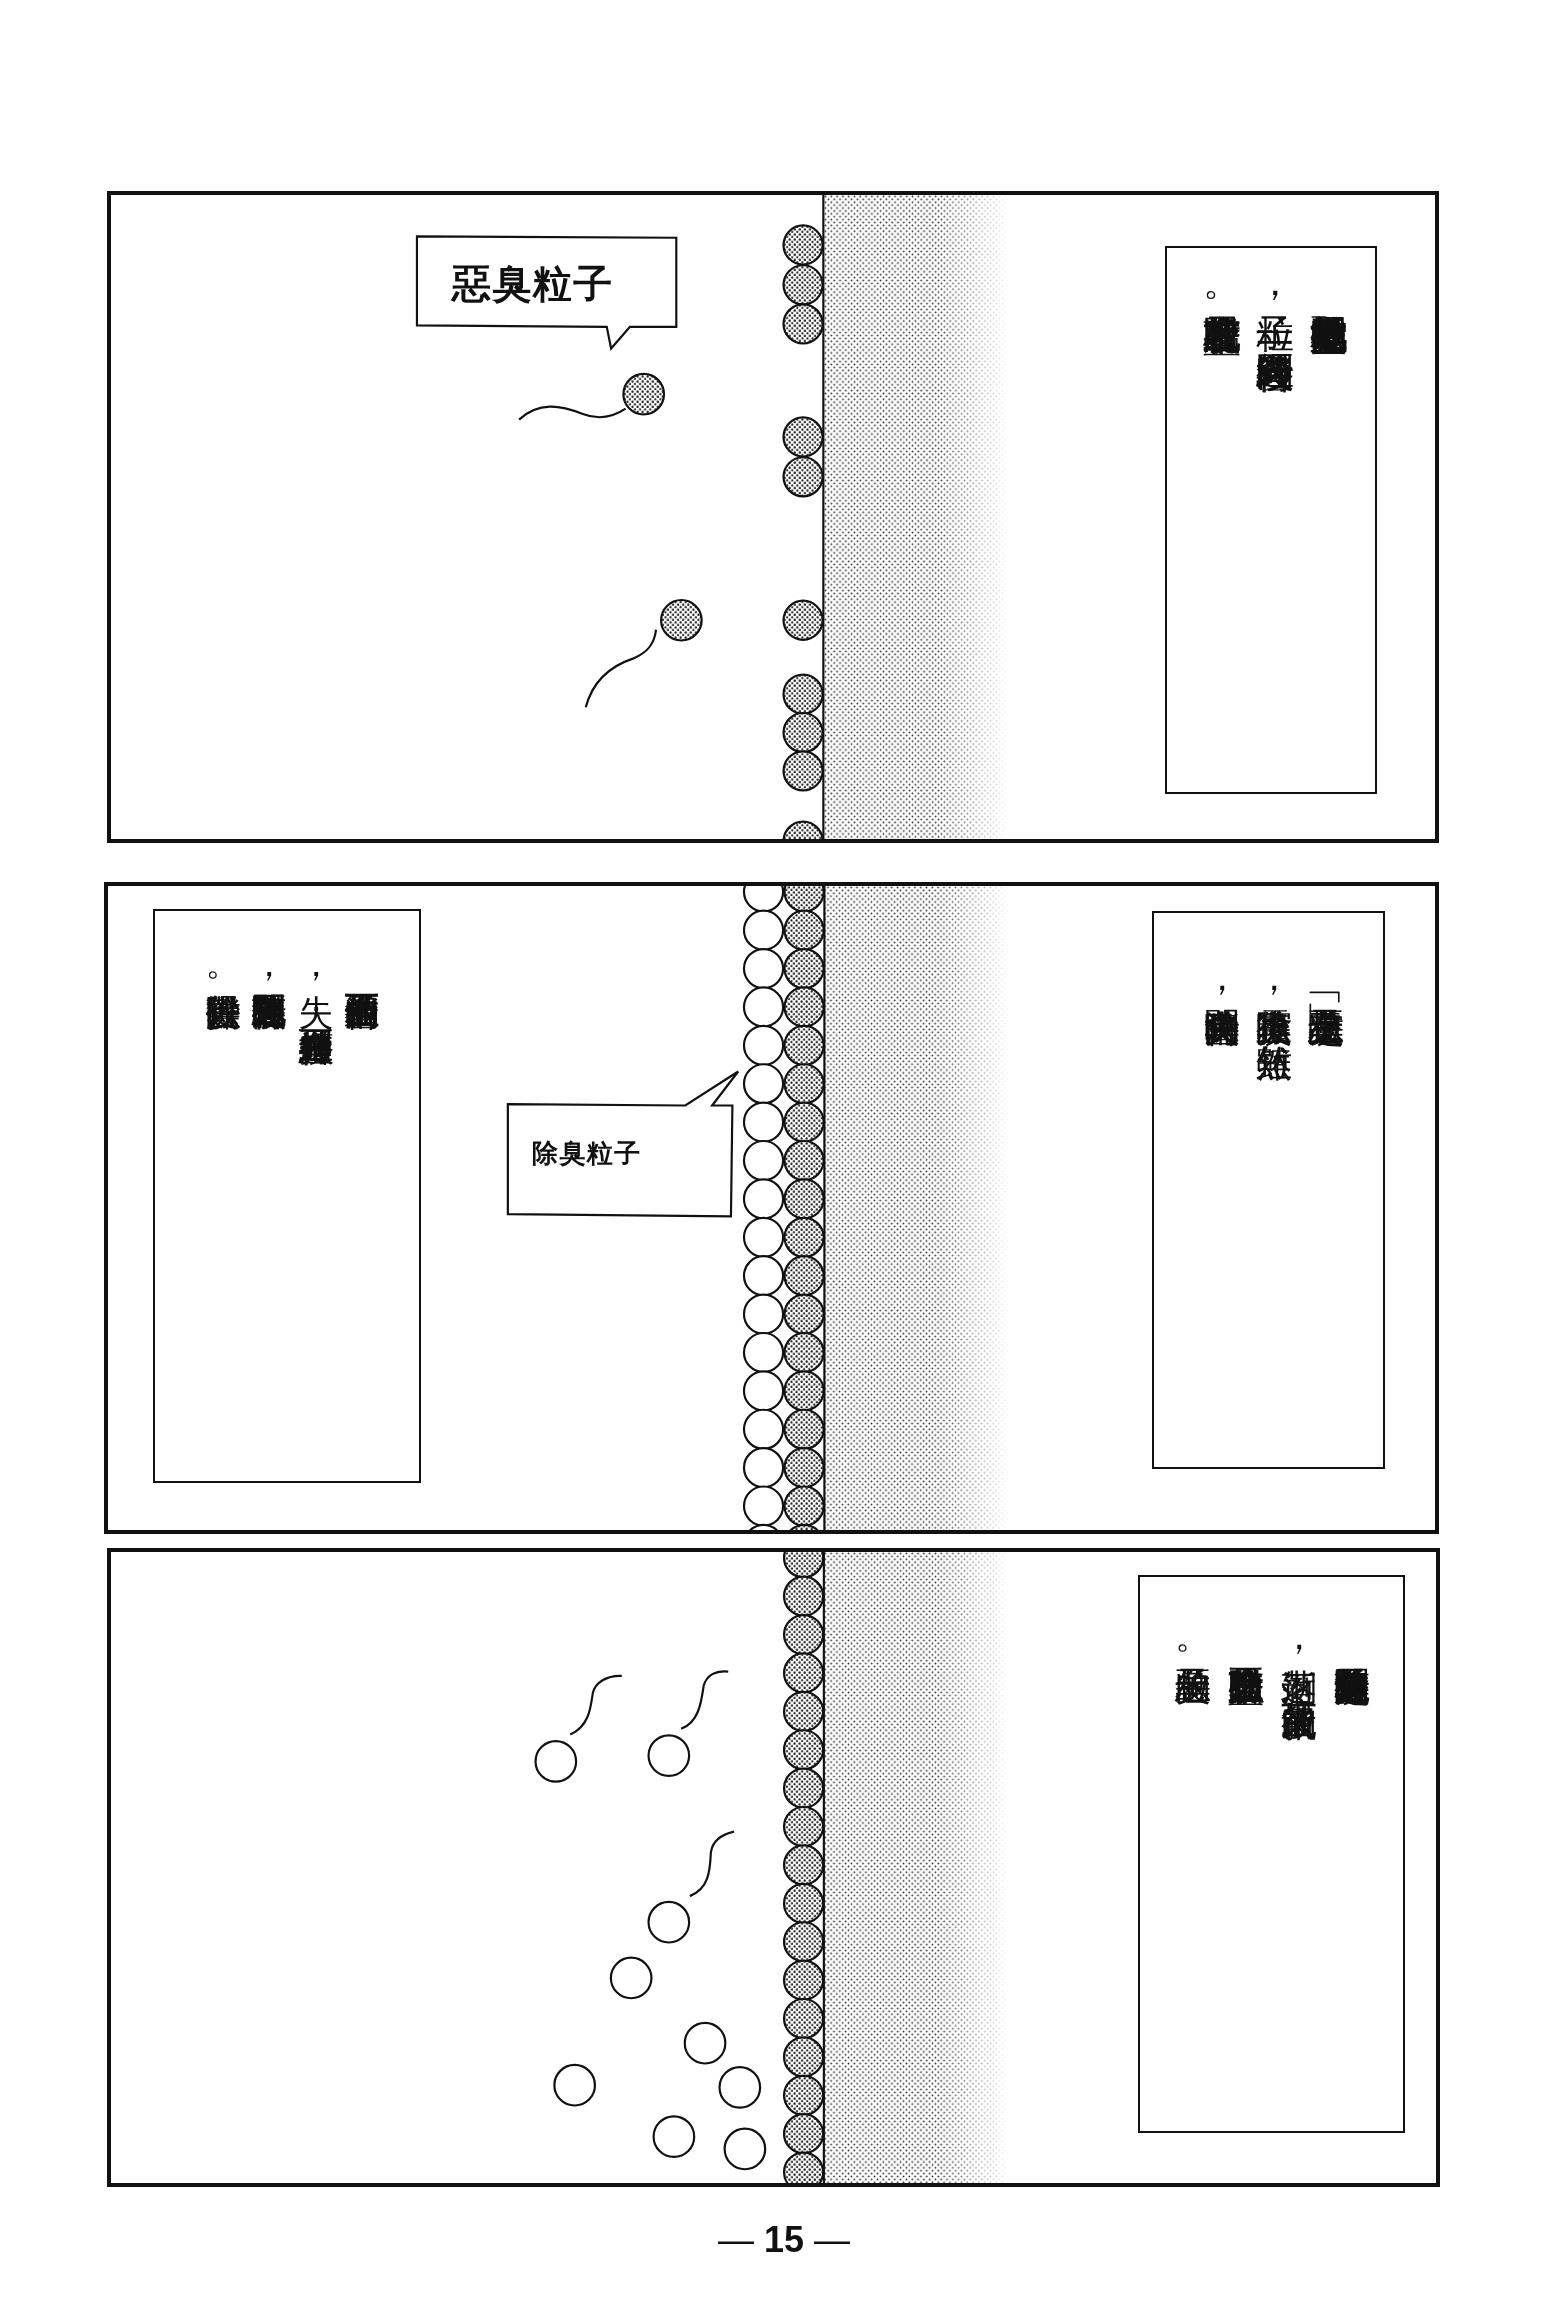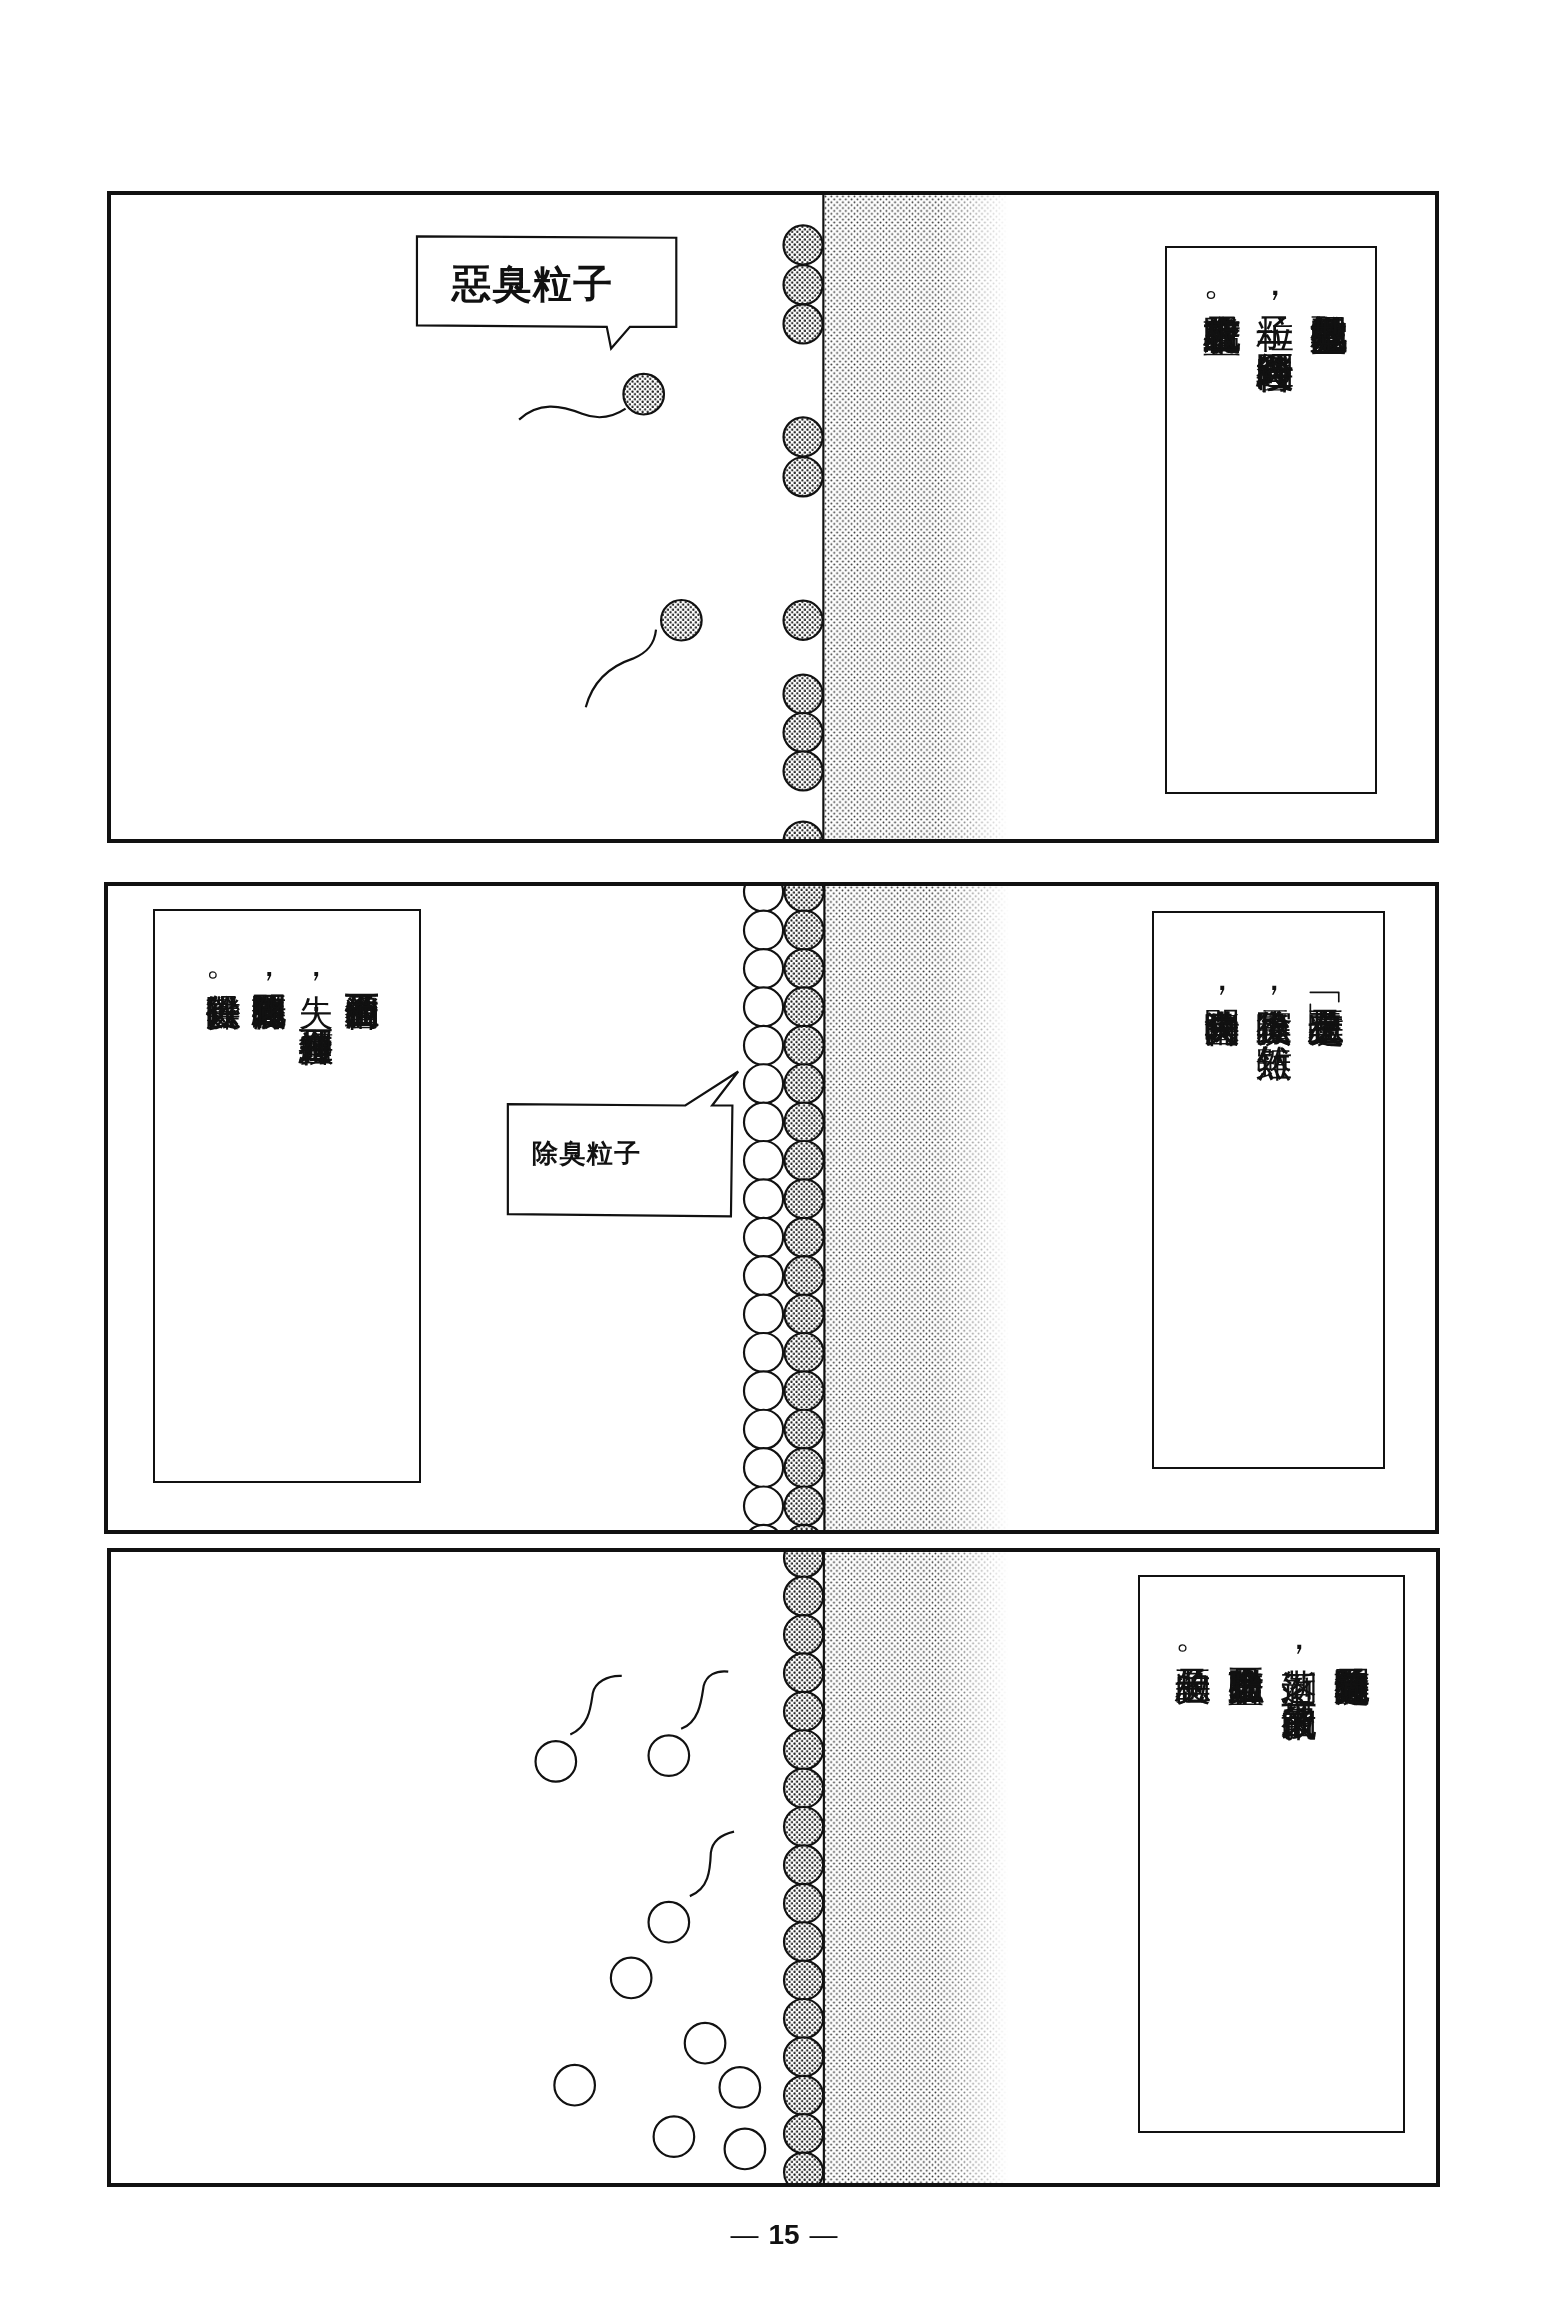--- a/index.html
+++ b/index.html
@@ -42,21 +42,21 @@
     color: #111111;
     white-space: nowrap;
     letter-spacing: 1.4px;
   }
   .page-number {
     position: absolute;
     left: 0; width: 1568px;
     top: 2219px;
     text-align: center;
     font-family: "Liberation Sans", sans-serif;
-    font-size: 28px;
+    font-size: 36px;
     font-weight: bold;
     color: #111111;
   }
   .page-number .dash { font-weight: normal; margin: 0 10px; }
 </style>
 </head>
 <body>
 
 <div id="page">
 

